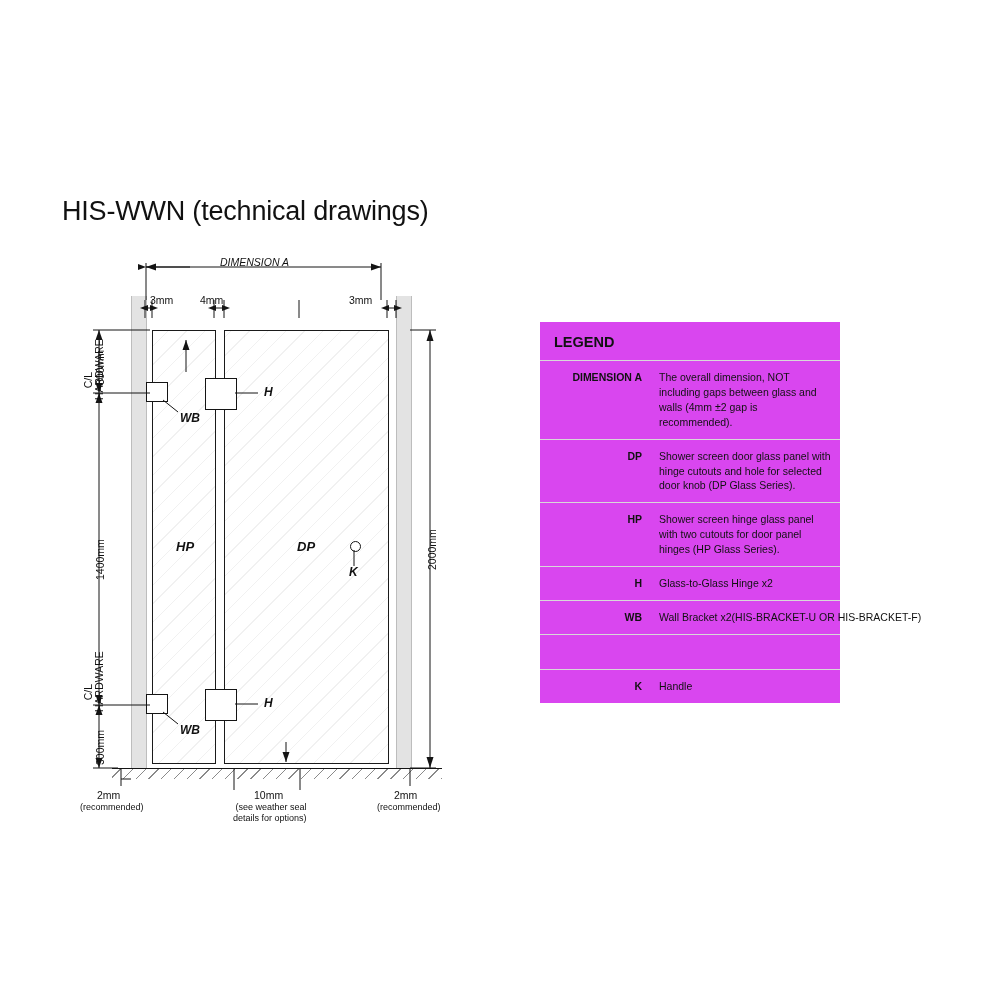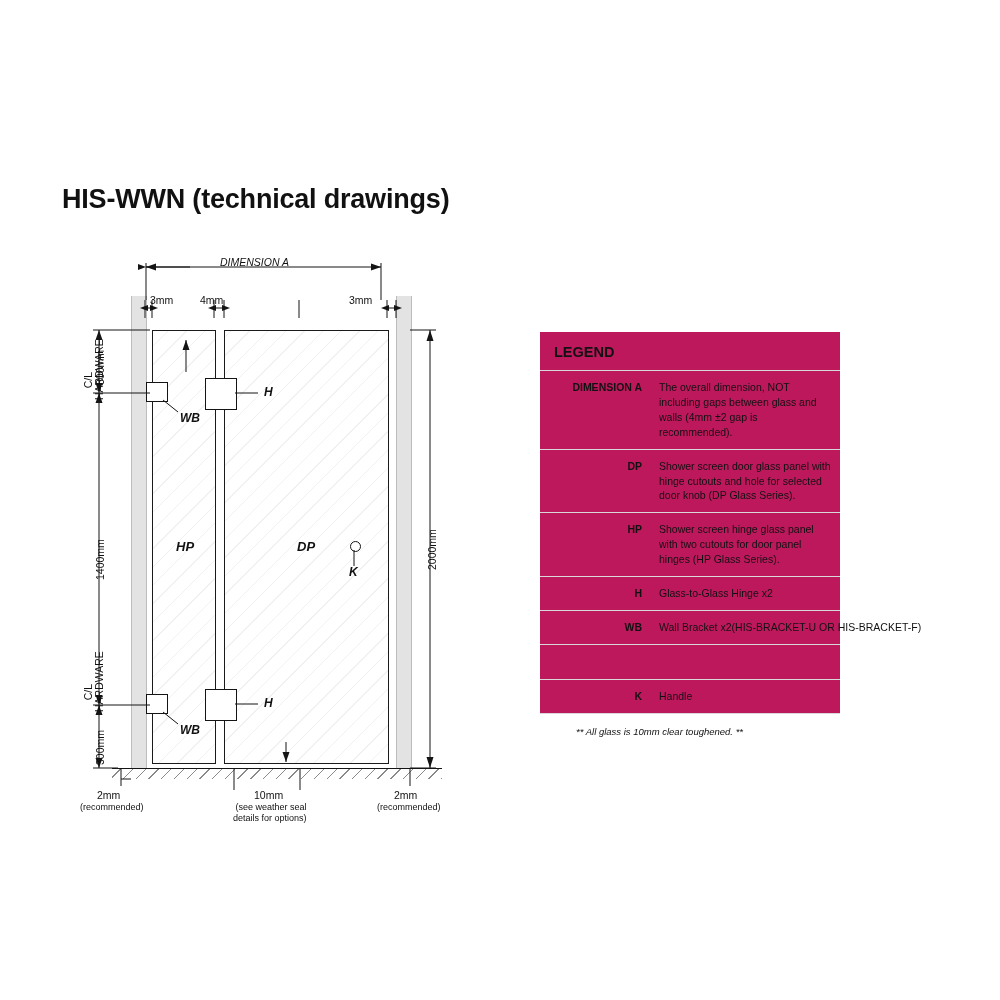--- a/index.html
+++ b/index.html
@@ -6,22 +6,22 @@
   body{
     width:1000px;height:1000px;
     background:#ffffff;
     font-family:"Liberation Sans", sans-serif;
     color:#111111;
     position:relative;
     overflow:hidden;
   }
   
   #title{
-    position:absolute;left:62px;top:184px;
-    font-size:27px;font-weight:bold;letter-spacing:-0.2px;
+    position:absolute;left:62px;top:196px;
+    font-size:27px;font-weight:normal;letter-spacing:-0.2px;
     white-space:nowrap;
   }
   
   #drawing{position:absolute;left:0;top:0;width:520px;height:1000px;}
   .lbl{position:absolute;font-size:10.5px;line-height:1.15;white-space:nowrap;}
   .lbl.it{font-style:italic;}
   .lbl.b{font-weight:bold;}
   .vert{transform-origin:0 0;}
 
   
@@ -46,22 +46,22 @@
   .bracket{position:absolute;background:#ffffff;border:1.3px solid #141414;}
   .knob{position:absolute;width:9px;height:9px;border:1.4px solid #141414;border-radius:50%;background:#fff;}
 
   
   .hl{position:absolute;height:0;border-top:1px solid #141414;}
 
   svg.ov{position:absolute;left:0;top:0;width:520px;height:1000px;overflow:visible;}
 
   
   #legend{
-    position:absolute;left:540px;top:332px;width:300px;
-    background:#be185d;
+    position:absolute;left:540px;top:322px;width:300px;
+    background:#d946ef;
     font-size:10.5px;
   }
   #legend .head{
     padding:12px 14px 10px 14px;font-size:14.5px;font-weight:bold;
     border-bottom:1px solid #d8d8d8;
   }
   .lrow{display:flex;border-bottom:1px solid #d8d8d8;}
   .lrow:last-child{border-bottom:none;}
   .lkey{
     width:92px;flex:0 0 92px;text-align:right;padding:9px 9px 9px 10px;
@@ -252,14 +252,13 @@
   <div class="lrow" style="height:34px;">
     <div class="lkey"></div>
     <div class="lval"></div>
   </div>
 
   <div class="lrow">
     <div class="lkey">K</div>
     <div class="lval">Handle</div>
   </div>
 
-  <div class="note">** All glass is 10mm clear toughened. **</div>
 </div>
 
 </body></html>

